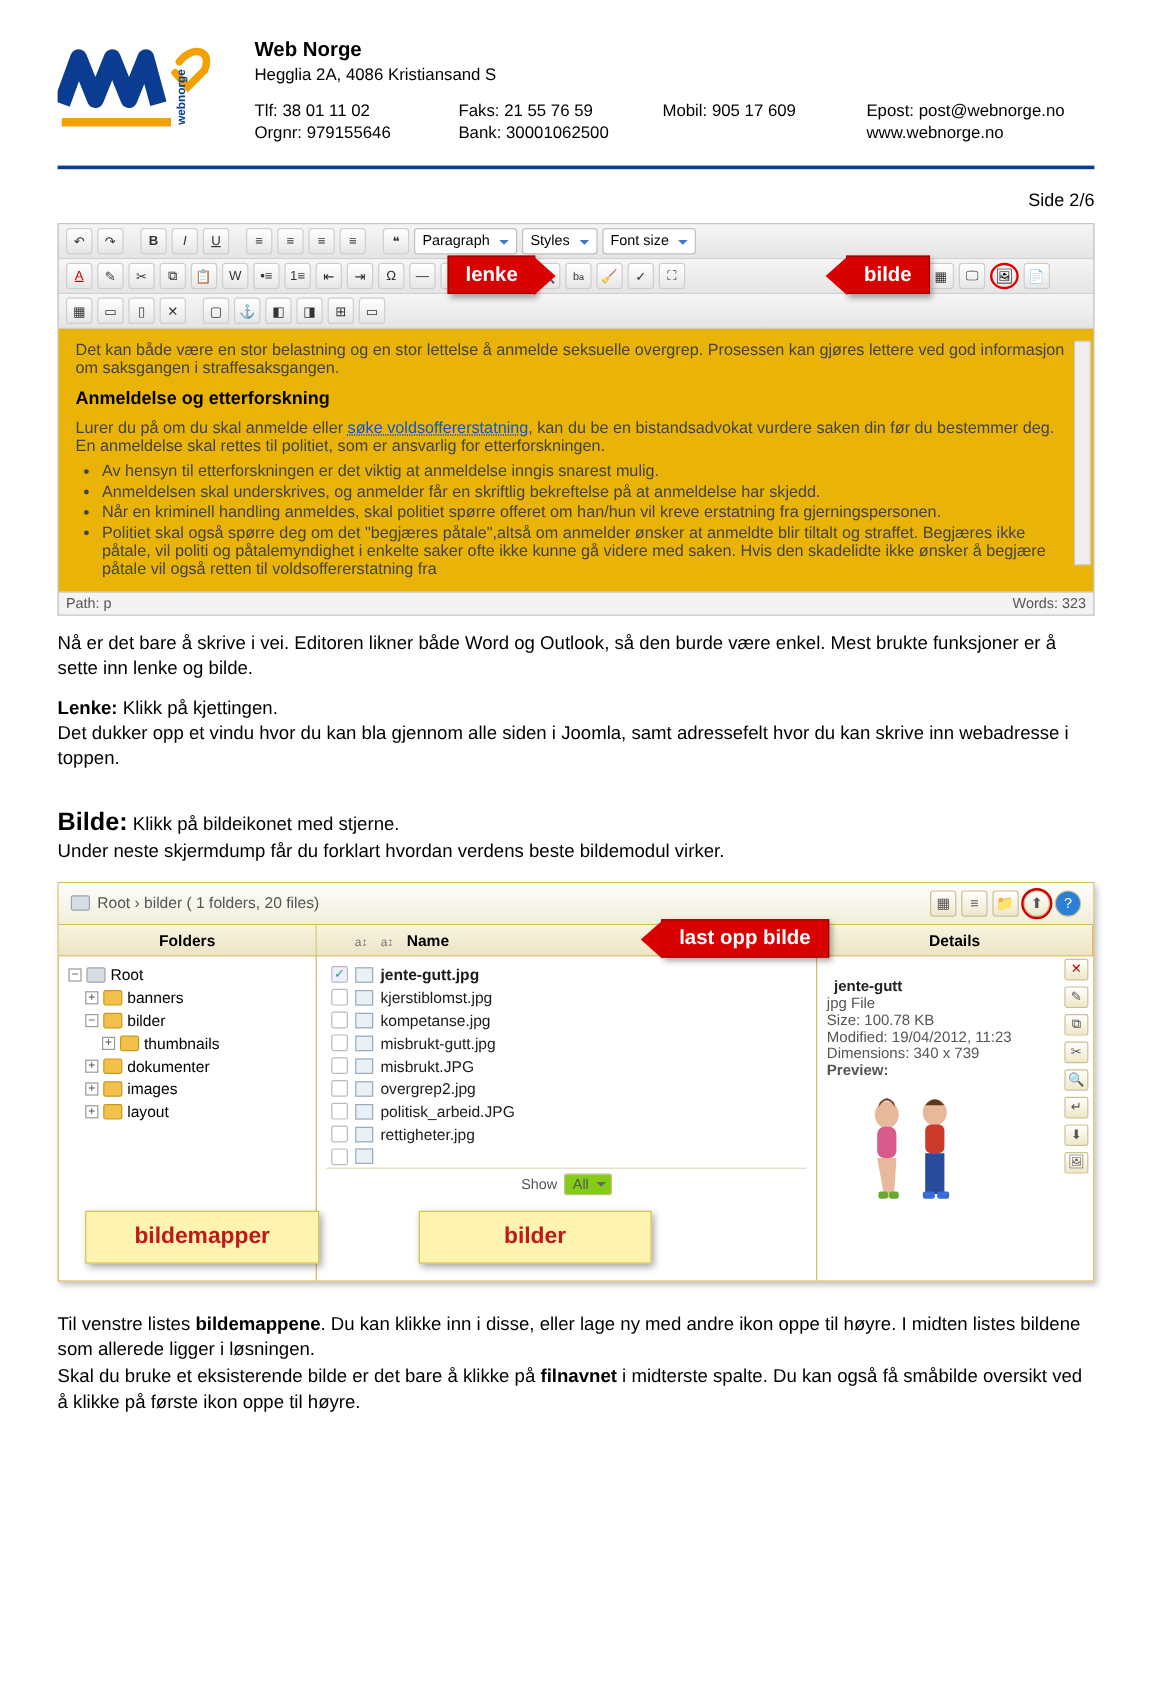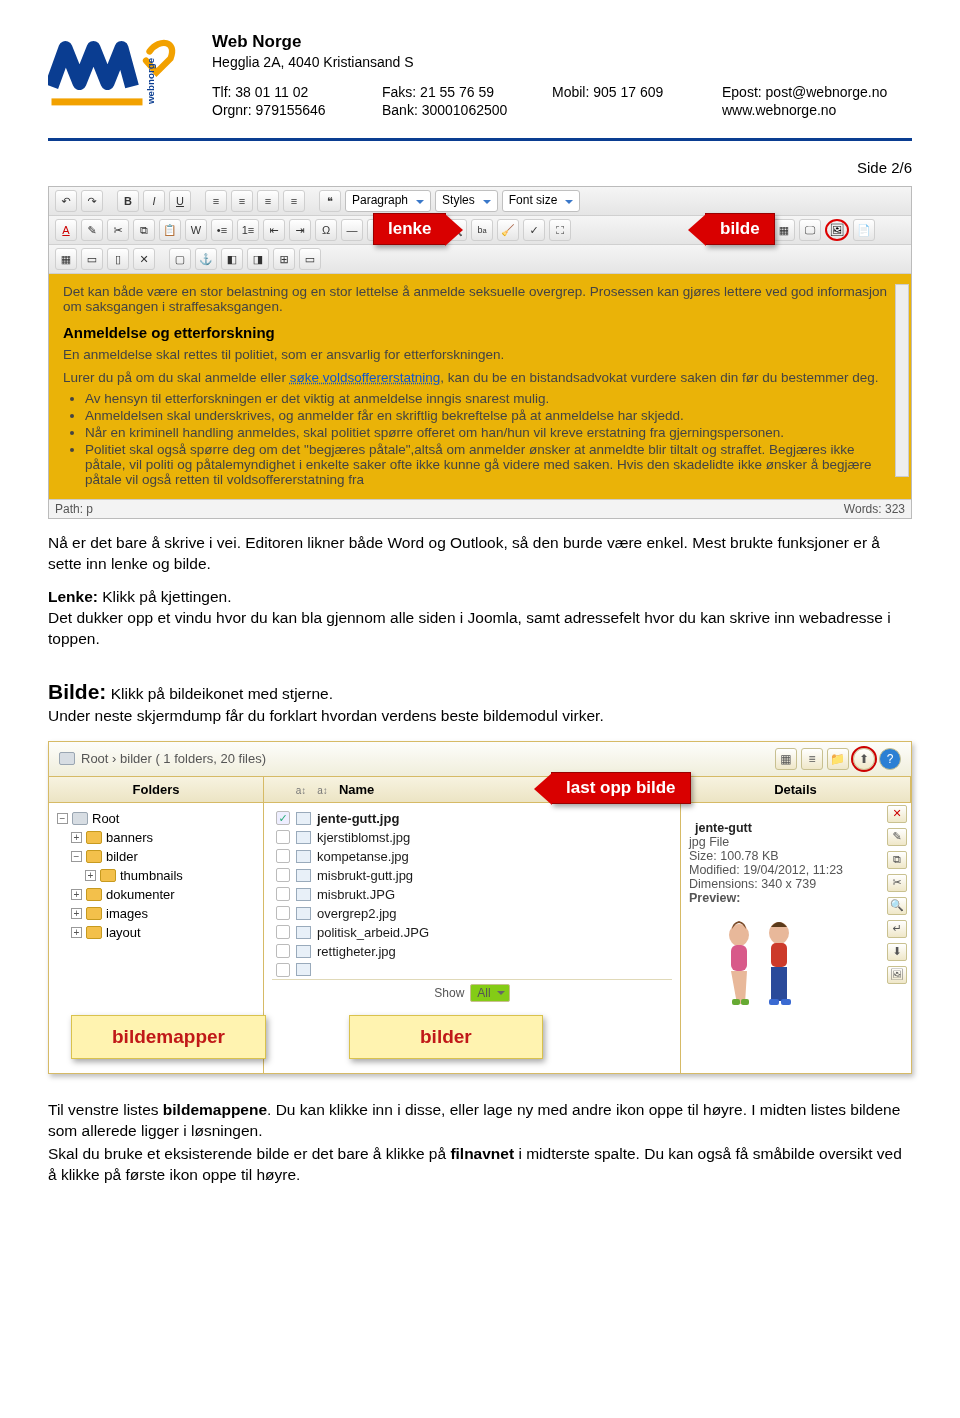--- a/index.html
+++ b/index.html
@@ -147,21 +147,21 @@
     <div class="logo">
       <svg viewBox="0 0 200 120">
         <path d="M5,75 L25,20 L45,70 L65,20 L85,70 L105,20 L120,75" stroke="#0a3d91" stroke-width="20" fill="none" stroke-linejoin="round"></path>
         <rect x="5" y="92" width="130" height="10" fill="#f2a100"></rect>
         <path d="M145,25 C160,5 185,10 175,35 L155,55 L140,38" fill="none" stroke="#f2a100" stroke-width="9" stroke-linecap="round"></path>
         <text x="152" y="100" font-size="14" fill="#0a3d91" font-family="Arial" transform="rotate(-90 152 100)" font-weight="bold">webnorge</text>
       </svg>
     </div>
     <div class="header-text">
       <div class="company">Web Norge</div>
-      <div class="addr">Hegglia 2A, 4040 Kristiansand S</div>
+      <div class="addr">Hegglia 2A, 4086 Kristiansand S</div>
       <div class="header-grid">
         <div>Tlf: 38 01 11 02</div>
         <div>Faks: 21 55 76 59</div>
         <div>Mobil: 905 17 609</div>
         <div>Epost: post@webnorge.no</div>
         <div>Orgnr: 979155646</div>
         <div>Bank: 30001062500</div>
         <div></div>
         <div>www.webnorge.no</div>
       </div>
@@ -251,24 +251,24 @@
       <div class="tb-btn">⚓</div>
       <div class="tb-btn">◧</div>
       <div class="tb-btn">◨</div>
       <div class="tb-btn">⊞</div>
       <div class="tb-btn">▭</div>
     </div>
 
     <div class="editor-content">
       <div>Det kan både være en stor belastning og en stor lettelse å anmelde seksuelle overgrep. Prosessen kan gjøres lettere ved god informasjon om saksgangen i straffesaksgangen.</div>
       <h3>Anmeldelse og etterforskning</h3>
-      <div>En anmeldelse skal rettes til politiet, som er ansvarlig for etterforskningen.</div>
       <div style="margin-top:8px;">
         <span>Lurer du på om du skal anmelde eller </span><span class="editor-link">søke voldsoffererstatning</span><span>, kan du be en bistandsadvokat vurdere saken din før du bestemmer deg.</span>
       </div>
+      <div>En anmeldelse skal rettes til politiet, som er ansvarlig for etterforskningen.</div>
       <ul>
         <li>Av hensyn til etterforskningen er det viktig at anmeldelse inngis snarest mulig.</li>
         <li>Anmeldelsen skal underskrives, og anmelder får en skriftlig bekreftelse på at anmeldelse har skjedd.</li>
         <li>Når en kriminell handling anmeldes, skal politiet spørre offeret om han/hun vil kreve erstatning fra gjerningspersonen.</li>
         <li>Politiet skal også spørre deg om det "begjæres påtale",altså om anmelder ønsker at anmeldte blir tiltalt og straffet. Begjæres ikke påtale, vil politi og påtalemyndighet i enkelte saker ofte ikke kunne gå videre med saken. Hvis den skadelidte ikke ønsker å begjære påtale vil også retten til voldsoffererstatning fra</li>
       </ul>
       <div class="scroll-stub"></div>
     </div>
     <div class="statusbar">
       <span>Path: p</span>

